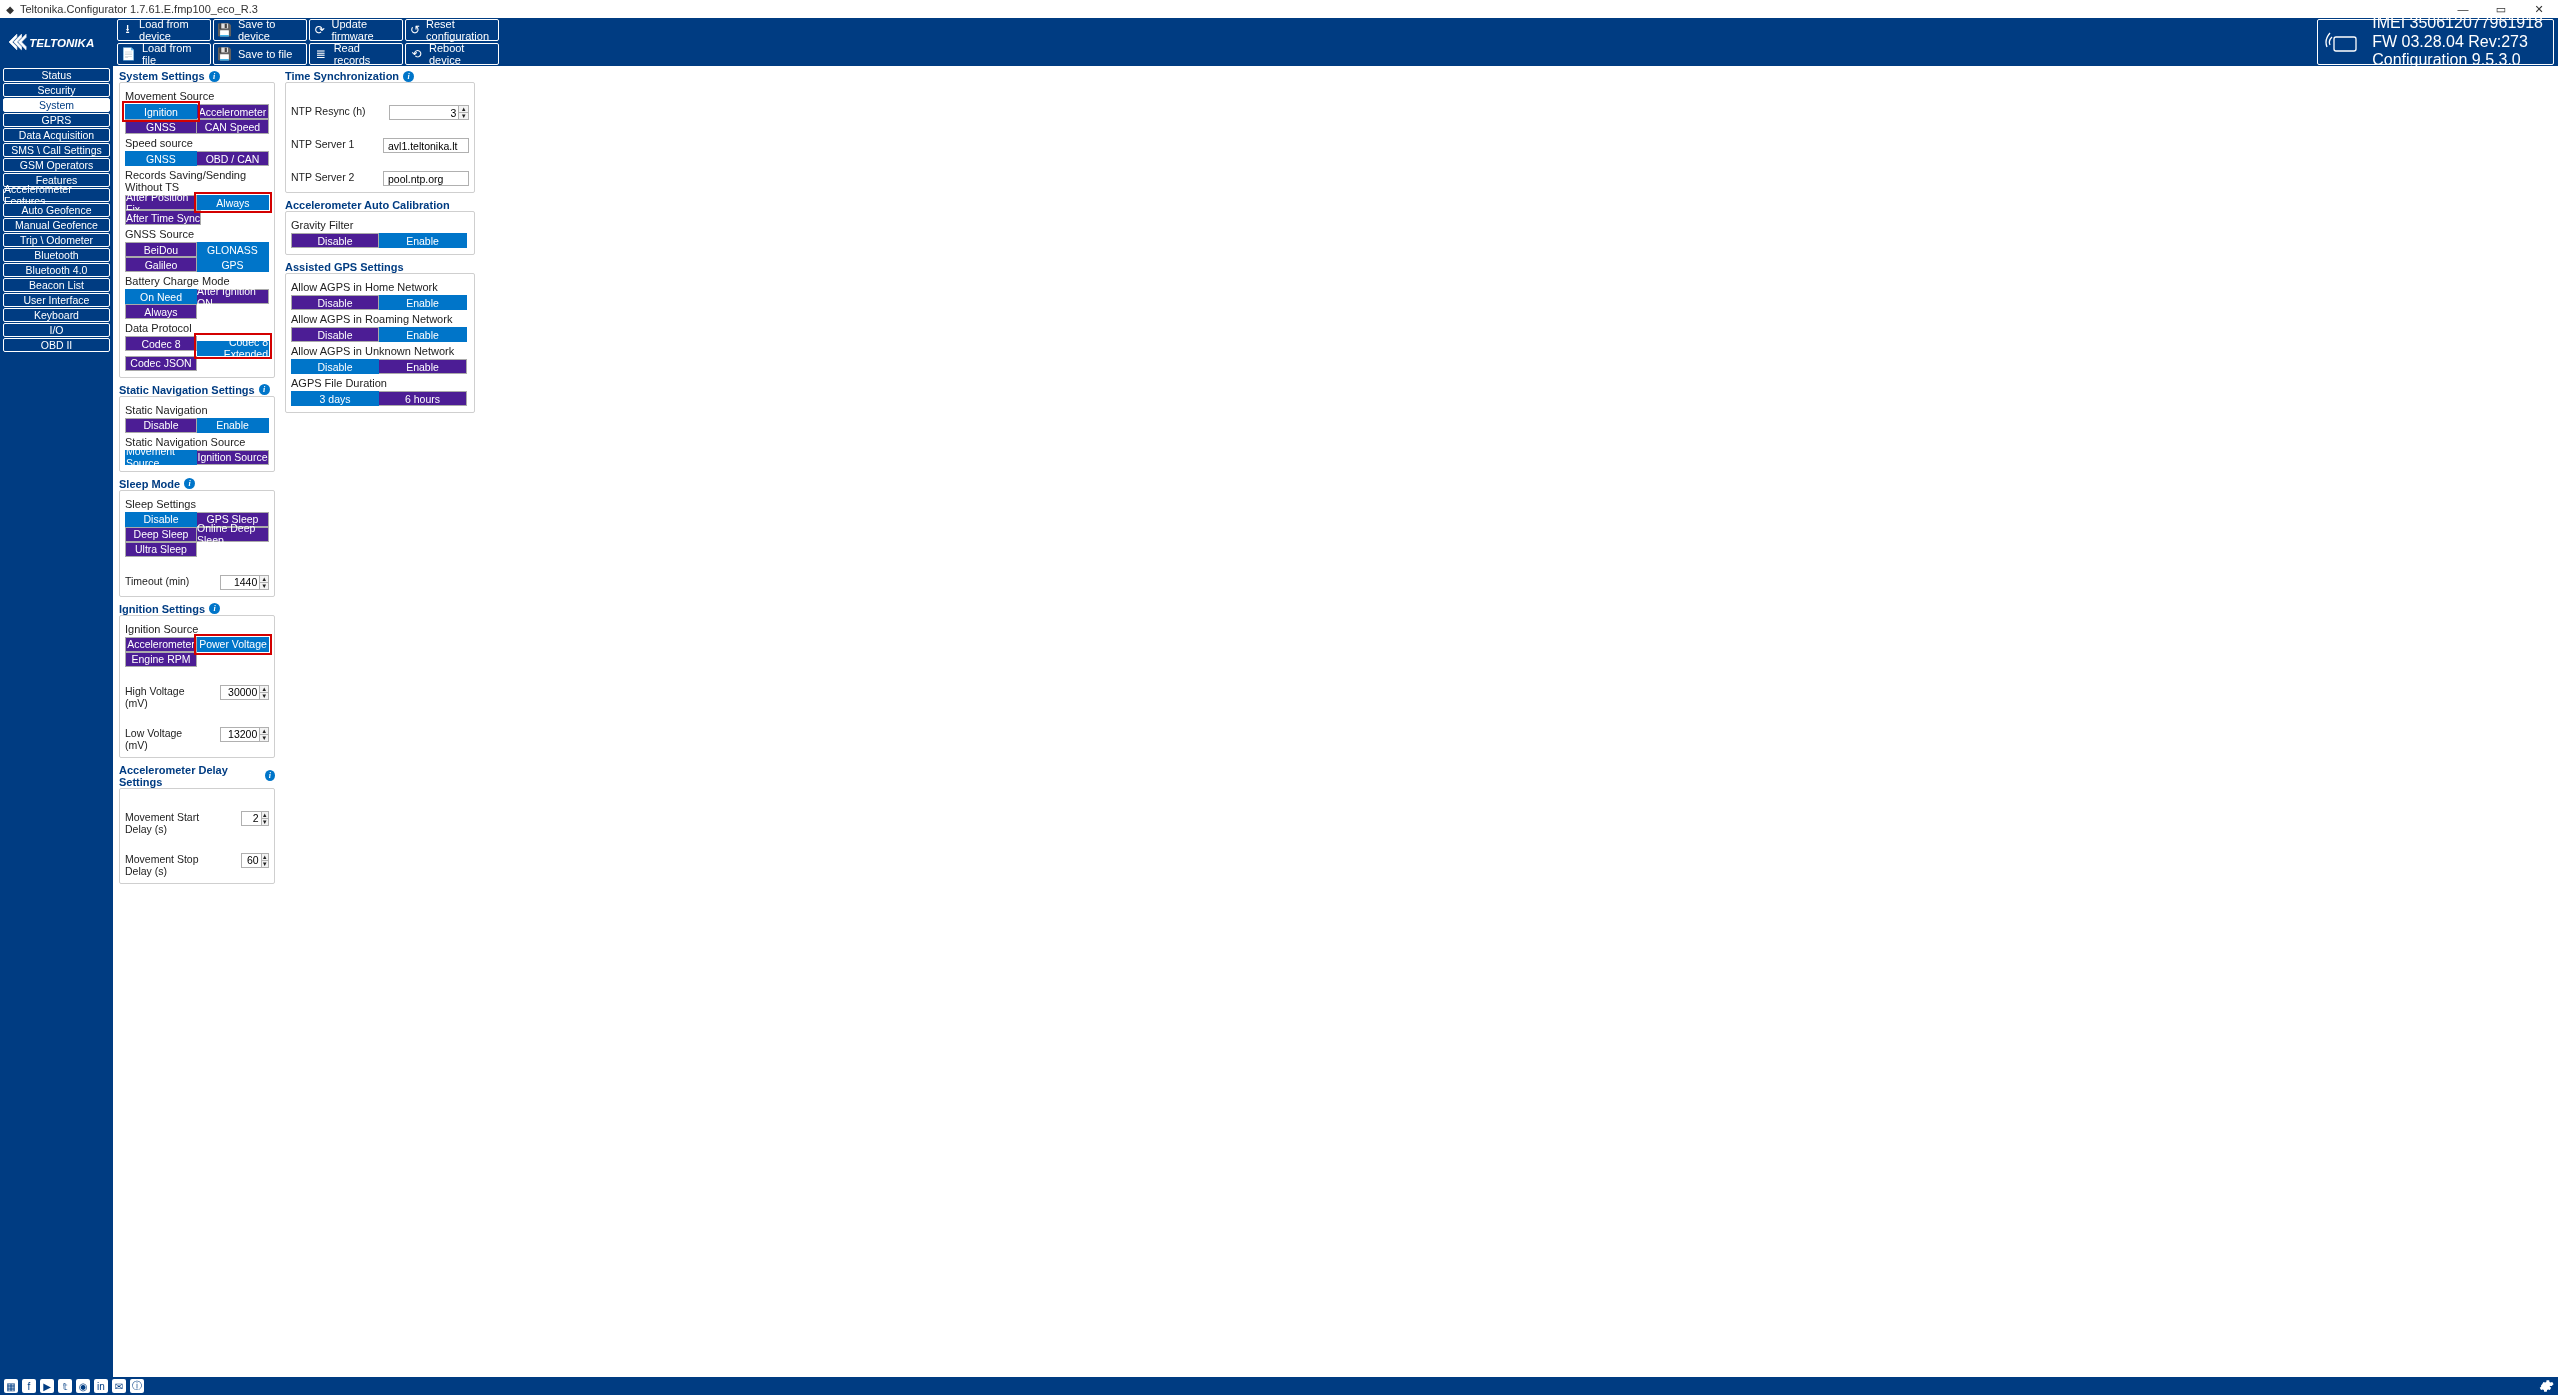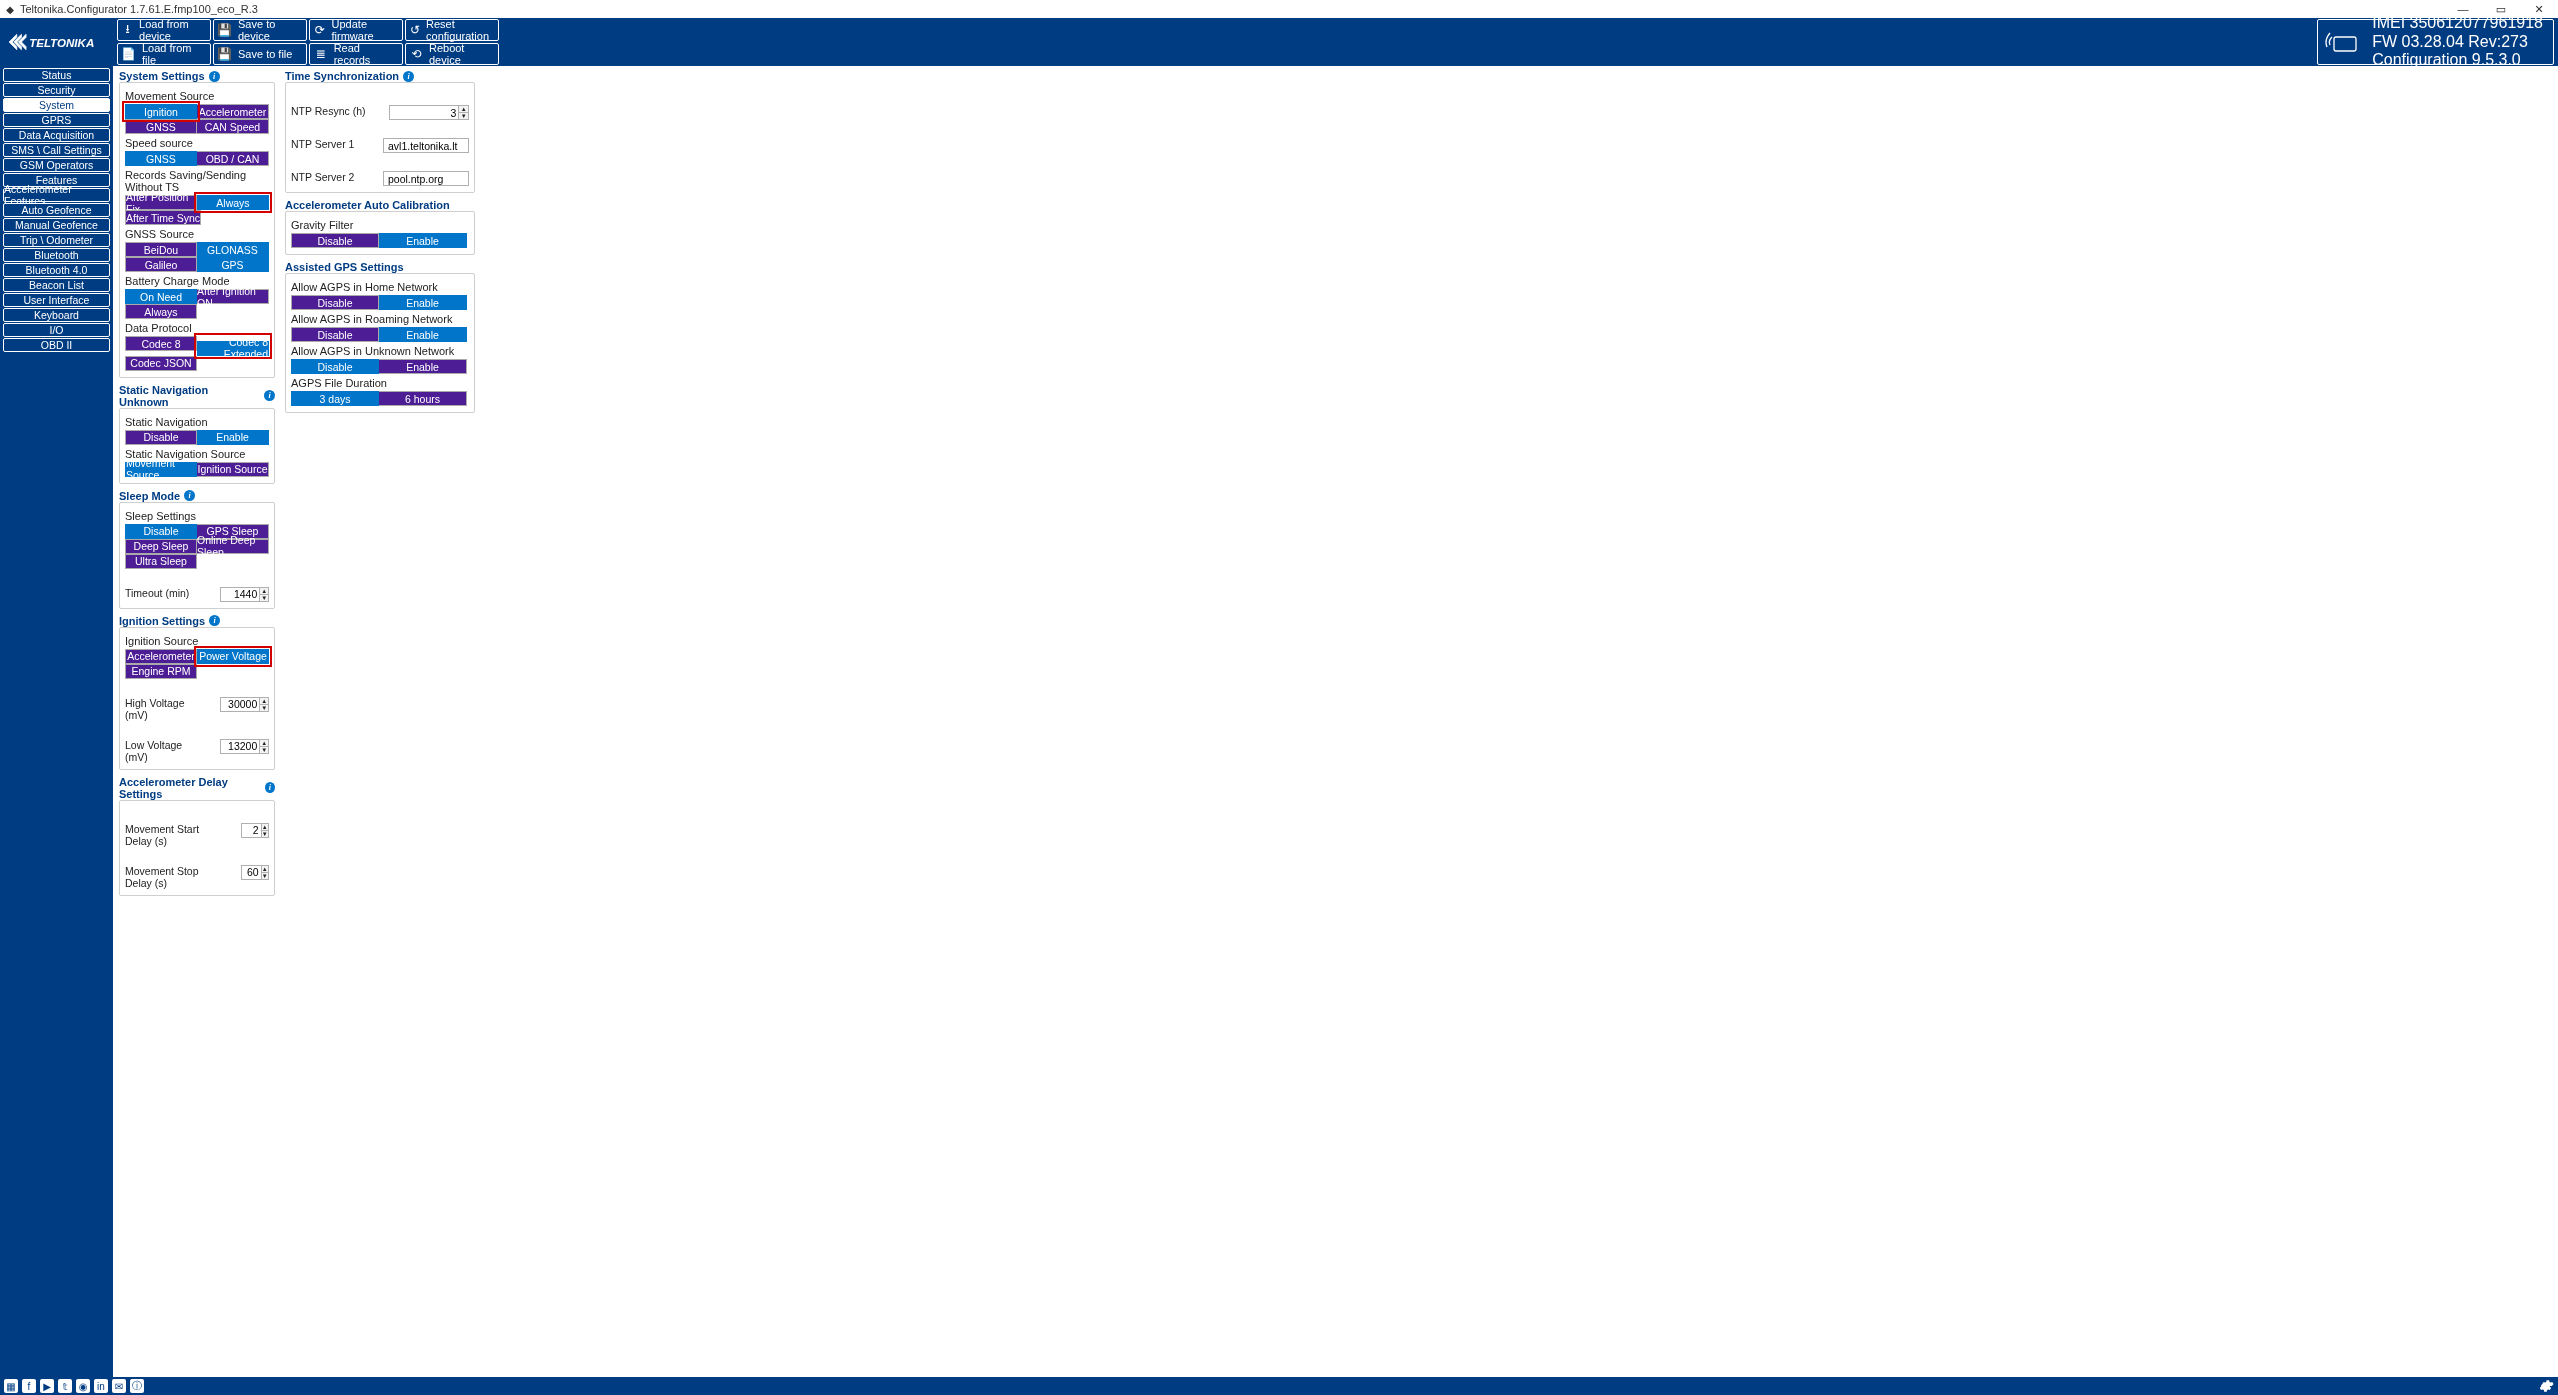--- a/index.html
+++ b/index.html
@@ -464,21 +464,21 @@
             </div>
             <div class="seg-row">
               <span class="seg">Codec JSON</span>
             </div>
           </div>
         </div>
       </div>
 
       <div>
         <div class="panel-title">
-          <span>Static Navigation Unknown</span>
+          <span>Static Navigation Settings</span>
             <span class="info-ico">i</span>
         </div>
         <div class="panel">
           <div class="sub-label">Static Navigation</div>
           <div class="seg-row">
             <span class="seg">Disable</span>
             <span class="seg active">Enable</span>
           </div>
           <div class="sub-label">Static Navigation Source</div>
           <div class="seg-row">

